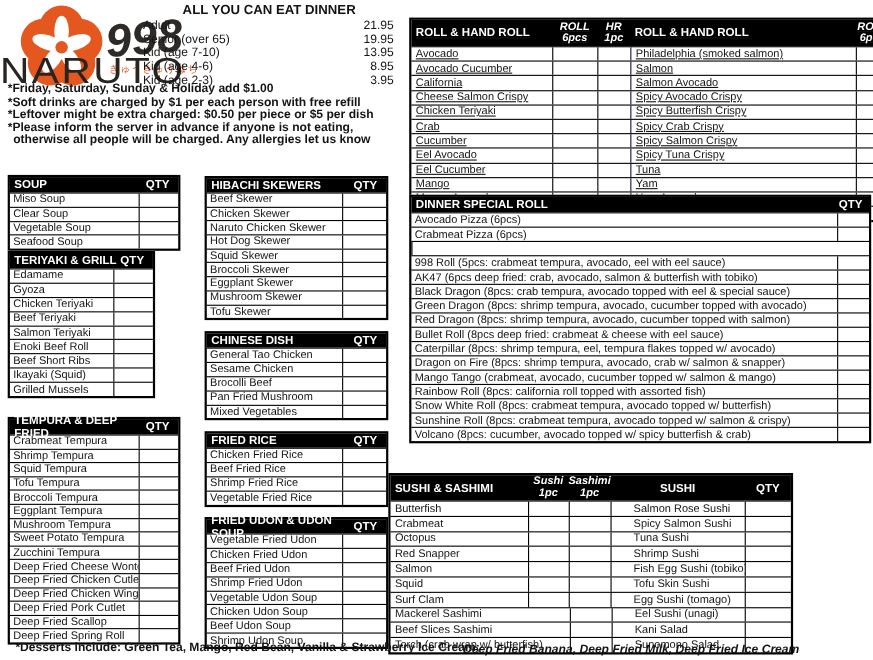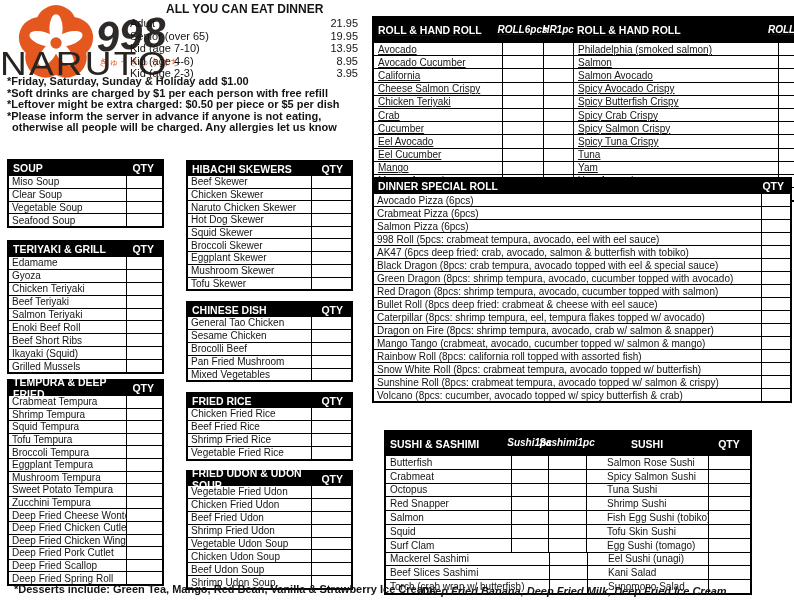--- a/index.html
+++ b/index.html
@@ -25,21 +25,21 @@
   .menu-table{position:absolute;border:2px solid #000;background:#fff;box-sizing:border-box;}
   .thead{background:#000;color:#fff;font-weight:700;font-size:10.5px;display:flex;align-items:center;
     height:var(--hh,14px);box-sizing:border-box;}
   .thead.simple-head{justify-content:space-between;padding:0 8px 0 4px;}
   .trow{display:flex;align-items:stretch;height:var(--rh,12.8px);border-top:1px solid #000;box-sizing:border-box;}
   .cname{flex:1;min-width:0;font-size:10px;padding:0 0 0 3px;display:flex;align-items:center;
     white-space:nowrap;overflow:hidden;}
   .qcell{border-left:1px solid #000;box-sizing:border-box;}
   .simple .qcell{width:var(--qw,36px);}
   
-  .colhead{display:flex;align-items:center;justify-content:center;
+  .colhead{display:flex;flex-direction:column;align-items:center;justify-content:center;
     font-size:10px;line-height:10.5px;text-align:center;}
   .r-n1{width:124px;padding-left:4px;display:flex;align-items:center;}
   .r-q1{width:41px;} .r-q2{width:30px;}
   .r-n2{flex:1;min-width:0;padding-left:4px;display:flex;align-items:center;border-left:1px solid #0f172a;box-sizing:border-box;}
   .r-q3{width:30px;} .r-q4{width:26px;}
   .trow .r-n1,.trow .r-n2{font-size:10px;white-space:nowrap;overflow:hidden;}
   .thead .r-n1,.thead .r-n2{border:none;font-size:10.5px;}
   
   .d-qty{width:29px;}
   
@@ -280,21 +280,21 @@
           <span class="qcell"></span>
         </div>
 
         <div class="trow">
           <span class="cname">Seafood Soup</span>
           <span class="qcell"></span>
         </div>
       </div>
   </div>
 
-  <div class="menu-table simple" style="left:7px;top:240px;width:157px;--hh:14px;--rh:12.9px;--qw:36px;">
+  <div class="menu-table simple" style="left:7px;top:228px;width:134px;--hh:14px;--rh:12.9px;--qw:36px;">
     <div class="thead simple-head">
       <span>TERIYAKI &amp; GRILL</span>
       <span>QTY</span>
     </div>
     <div>
 
         <div class="trow">
           <span class="cname">Edamame</span>
           <span class="qcell"></span>
         </div>
@@ -602,21 +602,20 @@
           <span class="cname">Avocado Pizza (6pcs)</span>
           <span class="qcell d-qty"></span>
         </div>
 
         <div class="trow">
           <span class="cname">Crabmeat Pizza (6pcs)</span>
           <span class="qcell d-qty"></span>
         </div>
 
         <div class="trow">
-          <span class="cname">Salmon Pizza (6pcs)</span>
           <span class="qcell d-qty"></span>
         </div>
 
         <div class="trow">
           <span class="cname">998 Roll (5pcs: crabmeat tempura, avocado, eel with eel sauce)</span>
           <span class="qcell d-qty"></span>
         </div>
 
         <div class="trow">
           <span class="cname">AK47 (6pcs deep fried: crab, avocado, salmon &amp; butterfish with tobiko)</span>
@@ -673,21 +672,21 @@
           <span class="qcell d-qty"></span>
         </div>
 
         <div class="trow">
           <span class="cname">Volcano (8pcs: cucumber, avocado topped w/ spicy butterfish &amp; crab)</span>
           <span class="qcell d-qty"></span>
         </div>
       </div>
   </div>
 
-  <div class="menu-table" style="left:384px;top:430px;width:368px;--hh:23px;--rh:13.8px;">
+  <div class="menu-table" style="left:353px;top:430px;width:368px;--hh:23px;--rh:13.8px;">
     <div class="thead">
       <span class="s-n1">SUSHI &amp; SASHIMI</span>
       <span class="colhead s-q1">
         <i>Sushi</i>
           <i>1pc</i>
         </span>
       <span class="colhead s-q2">
         <i>Sashimi</i>
           <i>1pc</i>
         </span>

